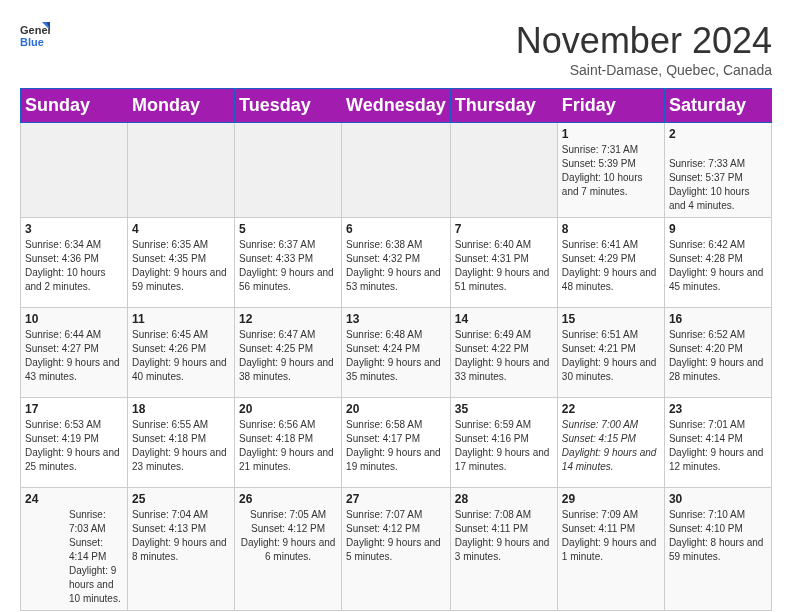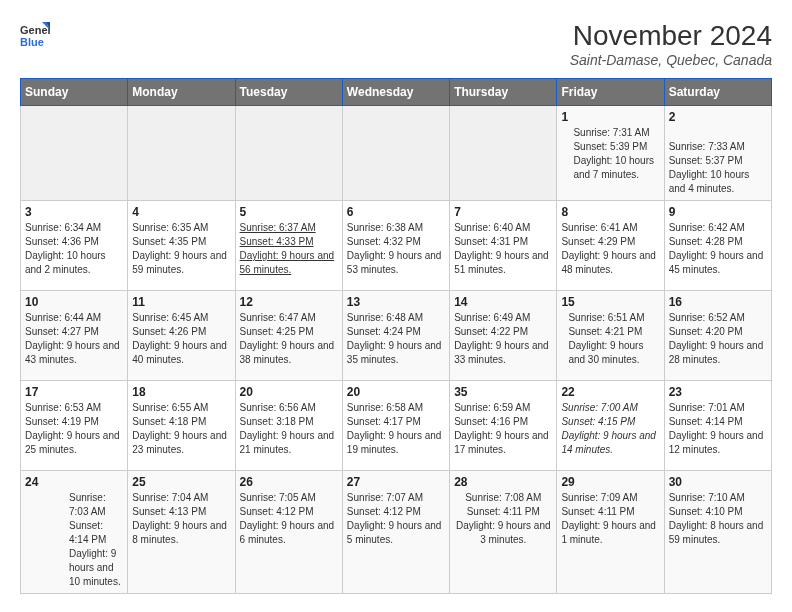--- a/index.html
+++ b/index.html
@@ -22,40 +22,39 @@
       gap: 4px;
     }
     .logo-icon {
       width: 30px;
       height: 30px;
     }
     .title-block {
       text-align: right;
     }
     .month-title {
-      font-size: 28px;
+      font-size: 36px;
       font-weight: normal;
       color: #333;
     }
     .subtitle {
       font-size: 14px;
       color: #555;
-      font-style: italic;
     }
     table {
       width: 100%;
       border-collapse: collapse;
       font-size: 11px;
     }
     thead tr th {
-      background-color: #737373;
+      background-color: #a21caf;
       color: #fff;
       padding: 6px 4px;
       text-align: left;
-      font-size: 12px;
+      font-size: 18px;
       font-weight: bold;
       border: 1px solid #1a5dc9;
     }
     tbody tr td {
       border: 1px solid #ccc;
       vertical-align: top;
       padding: 4px;
       width: 107px;
       min-height: 80px;
       height: 90px;
@@ -111,21 +110,21 @@
   </thead>
   <tbody id="calendar-body">
   <tr>
         <td class="empty"></td>
         <td class="empty"></td>
         <td class="empty"></td>
         <td class="empty"></td>
         <td class="empty"></td>
         <td>
           <div class="day-num">1</div>
-          <div class="day-info" style="white-space: pre-line; margin-left: 12px;">Sunrise: 7:31 AM
+          <div class="day-info" style="white-space: pre-line;">Sunrise: 7:31 AM
 Sunset: 5:39 PM
 Daylight: 10 hours and 7 minutes.</div>
         </td>
         <td>
           <div class="day-num">2</div>
           <div class="day-info" style="white-space: pre-line; margin-top: 16px;">Sunrise: 7:33 AM
 Sunset: 5:37 PM
 Daylight: 10 hours and 4 minutes.</div>
         </td>
       </tr>
@@ -137,21 +136,21 @@
 Daylight: 10 hours and 2 minutes.</div>
         </td>
         <td>
           <div class="day-num">4</div>
           <div class="day-info" style="white-space: pre-line;">Sunrise: 6:35 AM
 Sunset: 4:35 PM
 Daylight: 9 hours and 59 minutes.</div>
         </td>
         <td>
           <div class="day-num">5</div>
-          <div class="day-info" style="white-space: pre-line; text-decoration: underline;">Sunrise: 6:37 AM
+          <div class="day-info" style="white-space: pre-line;">Sunrise: 6:37 AM
 Sunset: 4:33 PM
 Daylight: 9 hours and 56 minutes.</div>
         </td>
         <td>
           <div class="day-num">6</div>
           <div class="day-info" style="white-space: pre-line;">Sunrise: 6:38 AM
 Sunset: 4:32 PM
 Daylight: 9 hours and 53 minutes.</div>
         </td>
         <td>
@@ -199,21 +198,21 @@
 Daylight: 9 hours and 35 minutes.</div>
         </td>
         <td>
           <div class="day-num">14</div>
           <div class="day-info" style="white-space: pre-line;">Sunrise: 6:49 AM
 Sunset: 4:22 PM
 Daylight: 9 hours and 33 minutes.</div>
         </td>
         <td>
           <div class="day-num">15</div>
-          <div class="day-info" style="white-space: pre-line; margin-left: 7px;">Sunrise: 6:51 AM
+          <div class="day-info" style="white-space: pre-line;">Sunrise: 6:51 AM
 Sunset: 4:21 PM
 Daylight: 9 hours and 30 minutes.</div>
         </td>
         <td>
           <div class="day-num">16</div>
           <div class="day-info" style="white-space: pre-line;">Sunrise: 6:52 AM
 Sunset: 4:20 PM
 Daylight: 9 hours and 28 minutes.</div>
         </td>
       </tr>
@@ -226,21 +225,21 @@
         </td>
         <td>
           <div class="day-num">18</div>
           <div class="day-info" style="white-space: pre-line;">Sunrise: 6:55 AM
 Sunset: 4:18 PM
 Daylight: 9 hours and 23 minutes.</div>
         </td>
         <td>
           <div class="day-num">20</div>
           <div class="day-info" style="white-space: pre-line;">Sunrise: 6:56 AM
-Sunset: 3:18 PM
+Sunset: 4:18 PM
 Daylight: 9 hours and 21 minutes.</div>
         </td>
         <td>
           <div class="day-num">20</div>
           <div class="day-info" style="white-space: pre-line;">Sunrise: 6:58 AM
 Sunset: 4:17 PM
 Daylight: 9 hours and 19 minutes.</div>
         </td>
         <td>
           <div class="day-num">35</div>
@@ -269,33 +268,33 @@
 Daylight: 9 hours and 10 minutes.</div>
         </td>
         <td>
           <div class="day-num">25</div>
           <div class="day-info" style="white-space: pre-line;">Sunrise: 7:04 AM
 Sunset: 4:13 PM
 Daylight: 9 hours and 8 minutes.</div>
         </td>
         <td>
           <div class="day-num">26</div>
-          <div class="day-info" style="white-space: pre-line;">Sunrise: 7:05 AM
+          <div class="day-info" style="white-space: pre-line; text-align: center;">Sunrise: 7:05 AM
 Sunset: 4:12 PM
 Daylight: 9 hours and 6 minutes.</div>
         </td>
         <td>
           <div class="day-num">27</div>
           <div class="day-info" style="white-space: pre-line;">Sunrise: 7:07 AM
 Sunset: 4:12 PM
 Daylight: 9 hours and 5 minutes.</div>
         </td>
         <td>
           <div class="day-num">28</div>
-          <div class="day-info" style="white-space: pre-line; text-align: center;">Sunrise: 7:08 AM
+          <div class="day-info" style="white-space: pre-line;">Sunrise: 7:08 AM
 Sunset: 4:11 PM
 Daylight: 9 hours and 3 minutes.</div>
         </td>
         <td>
           <div class="day-num">29</div>
           <div class="day-info" style="white-space: pre-line;">Sunrise: 7:09 AM
 Sunset: 4:11 PM
 Daylight: 9 hours and 1 minute.</div>
         </td>
         <td>

